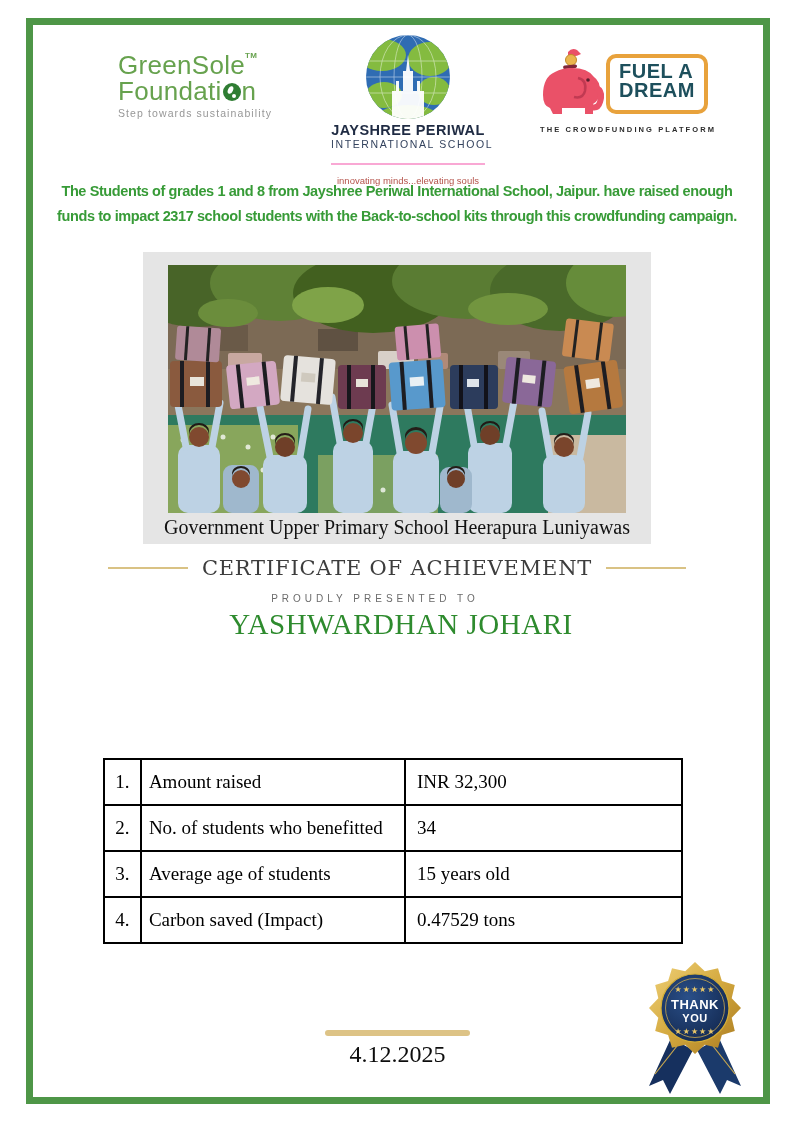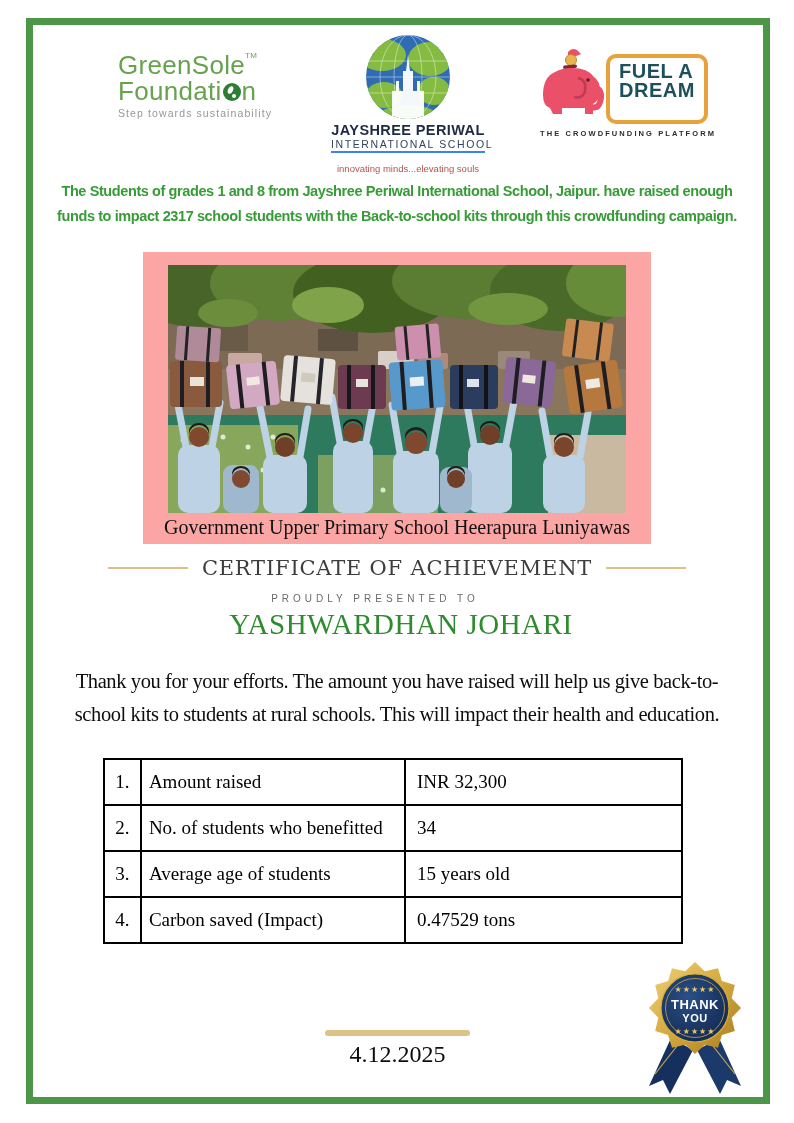--- a/index.html
+++ b/index.html
@@ -6,53 +6,53 @@
   html,body { width:794px; height:1123px; }
   body { font-family:"Liberation Sans", sans-serif; background:#fff; position:relative; overflow:hidden; }
 
   .page { position:absolute; inset:0; background:#fff; }
   .frame { position:absolute; left:26px; top:18px; width:744px; height:1086px;
            border:7px solid #4e9647; }
 
   
   .greensole { position:absolute; left:118px; top:52px; line-height:1.0; }
   .gs-line { font-size:26px; color:#67a24e; letter-spacing:0.3px; font-weight:400; }
-  .gs-tm { font-size:8px; vertical-align:top; color:#67a24e; }
+  .gs-tm { font-size:8px; vertical-align:top; color:#67a24e;font-weight:bold; }
   .gs-o { display:inline-block; width:18px; height:18px; border-radius:50%;
           background:#2f7d33; position:relative; vertical-align:baseline; margin:0 1px -1px 1px; }
   .gs-o i { position:absolute; left:5px; top:3px; width:5px; height:8px; border-radius:50%;
             background:#fff; transform:rotate(25deg); }
   .gs-o b { position:absolute; left:9px; top:11px; width:4px; height:4px; border-radius:50%;
             background:#fff; }
   .gs-tag { font-size:10.5px; color:#979797; letter-spacing:1.1px; margin-top:4px; }
 
   .jpis { position:absolute; left:331px; top:33px; width:154px; text-align:center; }
   .jpis-globe { display:block; margin:0 auto; }
   .jpis-l1 { font-size:14.5px; font-weight:bold; color:#1f2b43; letter-spacing:0.4px; margin-top:1px; white-space:nowrap; }
-  .jpis-l2 { font-size:10.5px; color:#34435e; letter-spacing:1.6px; padding-bottom:1px;
-             border-bottom:2px solid #3b82f6; white-space:nowrap; }
+  .jpis-l2 { font-size:10.5px; color:#34435e; letter-spacing:1.6px; padding-bottom:13px;
+             border-bottom:2px solid #f9a8d4; white-space:nowrap; }
   .jpis-tag { font-size:9.5px; color:#b5534b; margin-top:10px; white-space:nowrap; }
 
   .fuel { position:absolute; left:540px; top:46px; width:170px; }
   .fuel-row { display:flex; align-items:flex-start; }
-  .fuel-box { border:4px solid #e8a23c; border-radius:10px; padding:4px 9px 20px 9px;
+  .fuel-box { border:4px solid #e8a23c; border-radius:10px; padding:4px 9px 10px 9px;
               color:#1d4f5c; font-weight:bold; font-size:20px; line-height:0.95;
               letter-spacing:0.5px; margin-left:2px; margin-top:8px; }
   .fuel-tag { font-size:7.5px; letter-spacing:2.1px; color:#2b2b2b; font-weight:bold;
               margin-top:5px; white-space:nowrap; text-align:center; }
 
   
   .intro { position:absolute; top:179px; left:0; width:794px; text-align:center;
            color:#379b37; font-weight:bold; font-size:14.5px; letter-spacing:-0.4px;
            line-height:1.75; }
   .intro div { white-space:nowrap; }
 
   
   .photo-panel { position:absolute; left:143px; top:252px; width:508px; height:292px;
-                 background:#fca5a5; }
+                 background:#e5e5e5; }
   .photo-panel svg.photo { position:absolute; left:25px; top:13px; }
   .photo-caption { position:absolute; top:264px; left:0; width:100%; text-align:center;
                    font-family:"Liberation Serif", serif; font-size:20px; color:#111; }
 
   
   .heading-row { position:absolute; top:556px; left:108px; width:578px; display:flex;
                  align-items:center; gap:14px; }
   .heading-rule { height:2px; background:#d9c284; flex:1; }
   .heading-text { font-family:"DejaVu Serif", serif; font-size:21px; color:#3d3d3d;
                   letter-spacing:0.8px; white-space:nowrap; }
@@ -324,24 +324,20 @@
 
   <div class="heading-row">
     <div class="heading-rule"></div>
     <div class="heading-text">CERTIFICATE OF ACHIEVEMENT</div>
     <div class="heading-rule"></div>
   </div>
 
   <div class="presented">PROUDLY PRESENTED TO</div>
   <div class="recipient">YASHWARDHAN JOHARI</div>
 
-  <div class="message">
-    <div>Thank you for your efforts. The amount you have raised will help us give back-to-</div>
-    <div>school kits to students at rural schools. This will impact their health and education.</div>
-  </div>
 
   <table class="impact">
     <tbody>
       <tr>
         <td class="c-num">1.</td>
         <td class="c-label">Amount raised</td>
         <td class="c-value">INR 32,300</td>
       </tr>
       <tr>
         <td class="c-num">2.</td>

